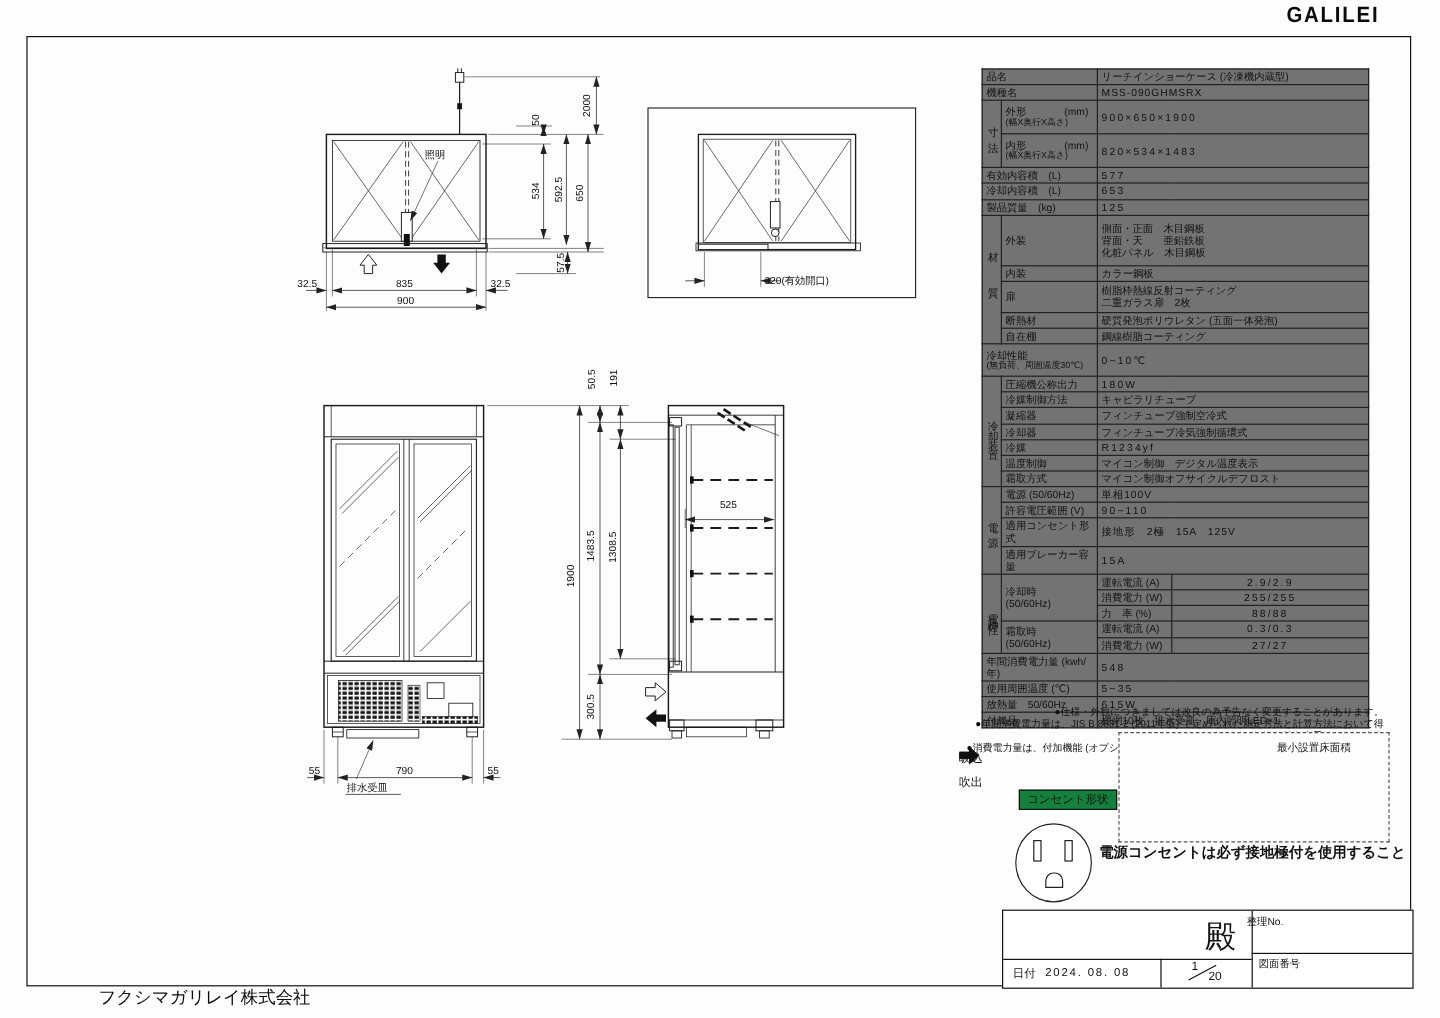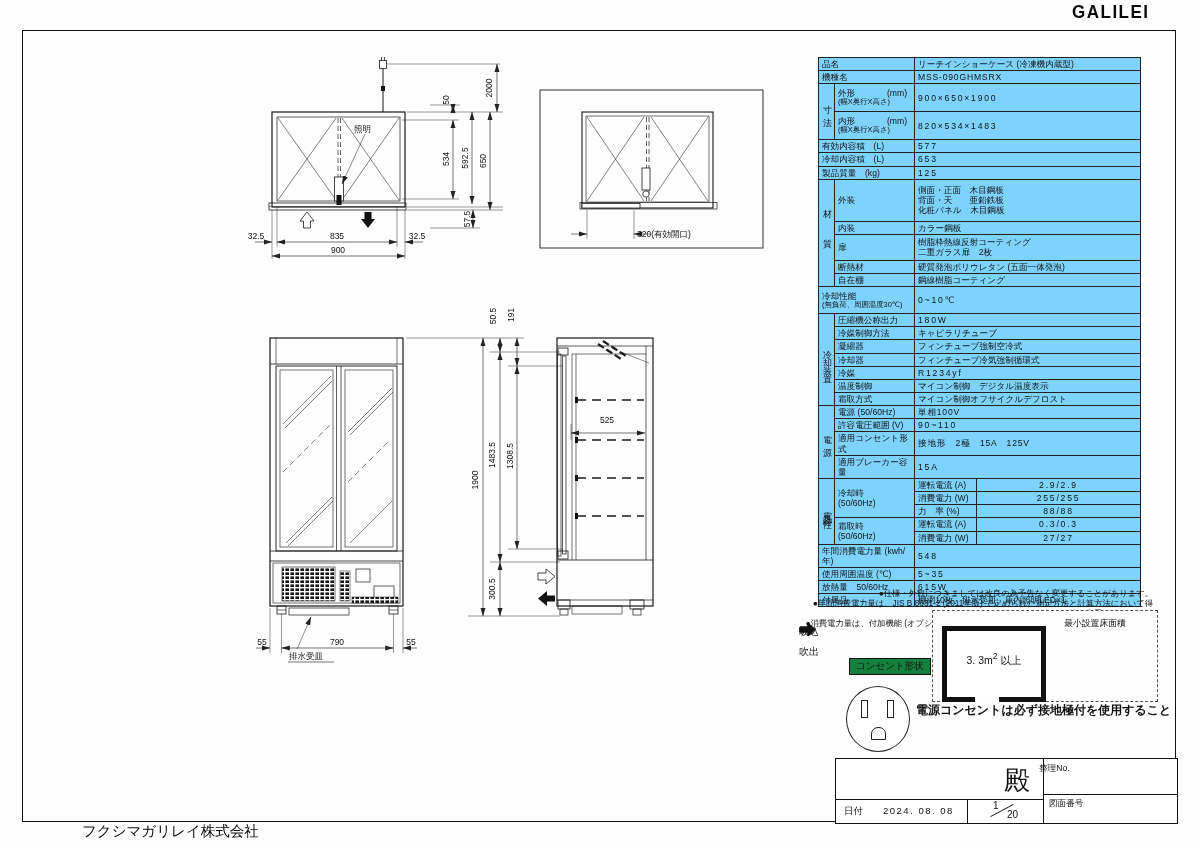--- a/index.html
+++ b/index.html
@@ -6,21 +6,21 @@
   body{width:1200px;height:848px;position:relative;background:#fdfdfd;
        font-family:"Liberation Sans","DejaVu Sans",sans-serif;color:#111;overflow:hidden;}
   #border-frame{position:absolute;left:22px;top:30px;width:1152px;height:790px;border:1.3px solid #111;}
   #logo{position:absolute;left:1072px;top:3px;font-size:17px;font-weight:900;letter-spacing:1.5px;
         transform:scaleY(1.08);color:#0a0a0a;}
   #company{position:absolute;left:82px;top:822px;font-size:14.5px;color:#0a0a0a;}
   svg{position:absolute;left:0;top:0;}
   .dim{font:8.5px "Liberation Sans",sans-serif;fill:#111;}
 
   
-  #spec-wrap{position:absolute;left:818px;top:57px;background:#7dd3fc;}
+  #spec-wrap{position:absolute;left:818px;top:57px;background:#737373;}
   table.spec{border-collapse:collapse;table-layout:fixed;width:322px;border:1.6px solid #111;}
   table.spec td{border:1px solid #222;font-size:8.6px;padding:1px 3px;vertical-align:middle;
                 line-height:1.18;overflow:hidden;}
   td.lab{padding-left:4px;}
   td.val{font-size:9px;padding-left:5px;}
   .pre{white-space:pre-line;}
   .ls2{letter-spacing:1.8px;}
   .ls1{letter-spacing:0.8px;margin-left:48px;}
   .ctr{text-align:center;}
   .sub{font-size:7.4px;}
@@ -66,21 +66,21 @@
 
   
   #title-block{position:absolute;left:835px;top:758px;width:341px;height:64px;border:1.6px solid #111;background:#fff;}
   .tb-v1{position:absolute;left:207px;top:0;bottom:0;border-left:1.2px solid #111;}
   .tb-v2{position:absolute;left:131px;top:40px;bottom:0;border-left:1.2px solid #111;}
   .tb-hl{position:absolute;left:0;top:40px;width:207px;border-top:1.2px solid #111;}
   .tb-hr{position:absolute;left:207px;top:35px;right:0;border-top:1.2px solid #111;}
   .tb-dono{position:absolute;left:168px;top:4px;font-size:26px;}
   .tb-seiri{position:absolute;left:203px;top:4px;font-size:8.6px;}
   .tb-zuban{position:absolute;left:213px;top:39px;font-size:8.6px;}
-  .tb-date{position:absolute;left:8px;top:46px;font-size:9.5px;display:flex;gap:20px;justify-content:space-between;}
+  .tb-date{position:absolute;left:8px;top:46px;font-size:9.5px;display:flex;gap:8px;justify-content:space-between;}
   .tb-date .d{letter-spacing:1.5px;}
   .tb-scale{position:absolute;left:131px;top:40px;width:76px;height:24px;}
   .tb-scale .n{position:absolute;left:26px;top:1px;font-size:10px;}
   .tb-scale .d{position:absolute;left:40px;top:10px;font-size:10px;}
   .tb-scale .sl{position:absolute;left:22px;top:11px;width:26px;border-top:1px solid #111;
                 transform:rotate(-28deg);}
 </style>
 </head>
 <body>
 
@@ -476,24 +476,20 @@
 
 <div id="outlet-label">コンセント形状</div>
 <div id="outlet-symbol">
   <div class="slot l"></div>
   <div class="slot r"></div>
   <div class="ground"></div>
 </div>
 <div id="warning">電源コンセントは必ず接地極付を使用すること</div>
 
 <div id="min-area">
-  <div id="min-room">
-    <div class="gap"></div>
-    <div class="val"><span>3. 3m</span><sup>2</sup> <span>以上</span></div>
-  </div>
   <div class="ttl">最小設置床面積</div>
 </div>
 
 <div id="title-block">
   <div class="tb-v1"></div>
   <div class="tb-v2"></div>
   <div class="tb-hl"></div>
   <div class="tb-hr"></div>
   <div class="tb-dono">殿</div>
   <div class="tb-seiri">整理No.</div>

